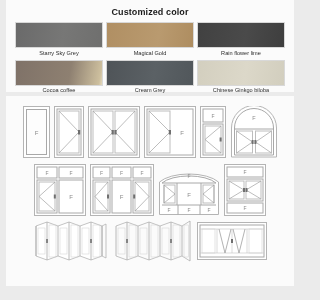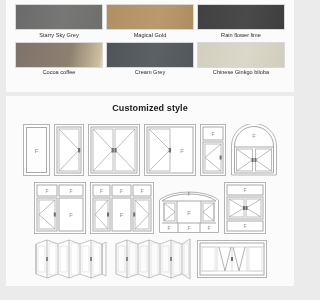--- a/index.html
+++ b/index.html
@@ -64,20 +64,21 @@
   .style-row.r3{height:46px;}
   .style-item{display:block;}
   .style-item svg{display:block;}
 </style>
 </head>
 <body>
 
 <div class="page">
 
   <div class="panel panel-color">
+    <div class="section-title">Customized color</div>
 
     <div class="color-grid">
 
       <div class="swatch-cell">
         <div class="swatch" style="background:linear-gradient(100deg,#6a6a6a 0%,#777776 55%,#6f6f6e 100%);"></div>
         <div class="swatch-label">Starry Sky Grey</div>
       </div>
 
       <div class="swatch-cell">
         <div class="swatch" style="background:linear-gradient(100deg,#b08f63 0%,#b99a6f 60%,#ae8d60 100%);"></div>
@@ -101,21 +102,20 @@
 
       <div class="swatch-cell">
         <div class="swatch" style="background:linear-gradient(100deg,#d3cfbf 0%,#dcd8c9 55%,#d2cebe 100%);"></div>
         <div class="swatch-label">Chinese Ginkgo biloba</div>
       </div>
 
     </div>
   </div>
 
   <div class="panel panel-style">
-    <div class="section-title">Customized style</div>
 
     <div class="style-rows">
 
       <div class="style-row r1">
 
         <div class="style-item">
           <svg width="27" height="52" viewBox="0 0 27 52">
             <rect x="0.5" y="0.5" width="26" height="51" fill="#fff" stroke="#b4b4b4"></rect>
             <rect x="3.5" y="3.5" width="20" height="45" fill="#fdfdfd" stroke="#a8a8a8"></rect>
             <text x="13.5" y="29" font-size="6" fill="#8b8b8b" text-anchor="middle" font-family="Liberation Sans, sans-serif">F</text>

